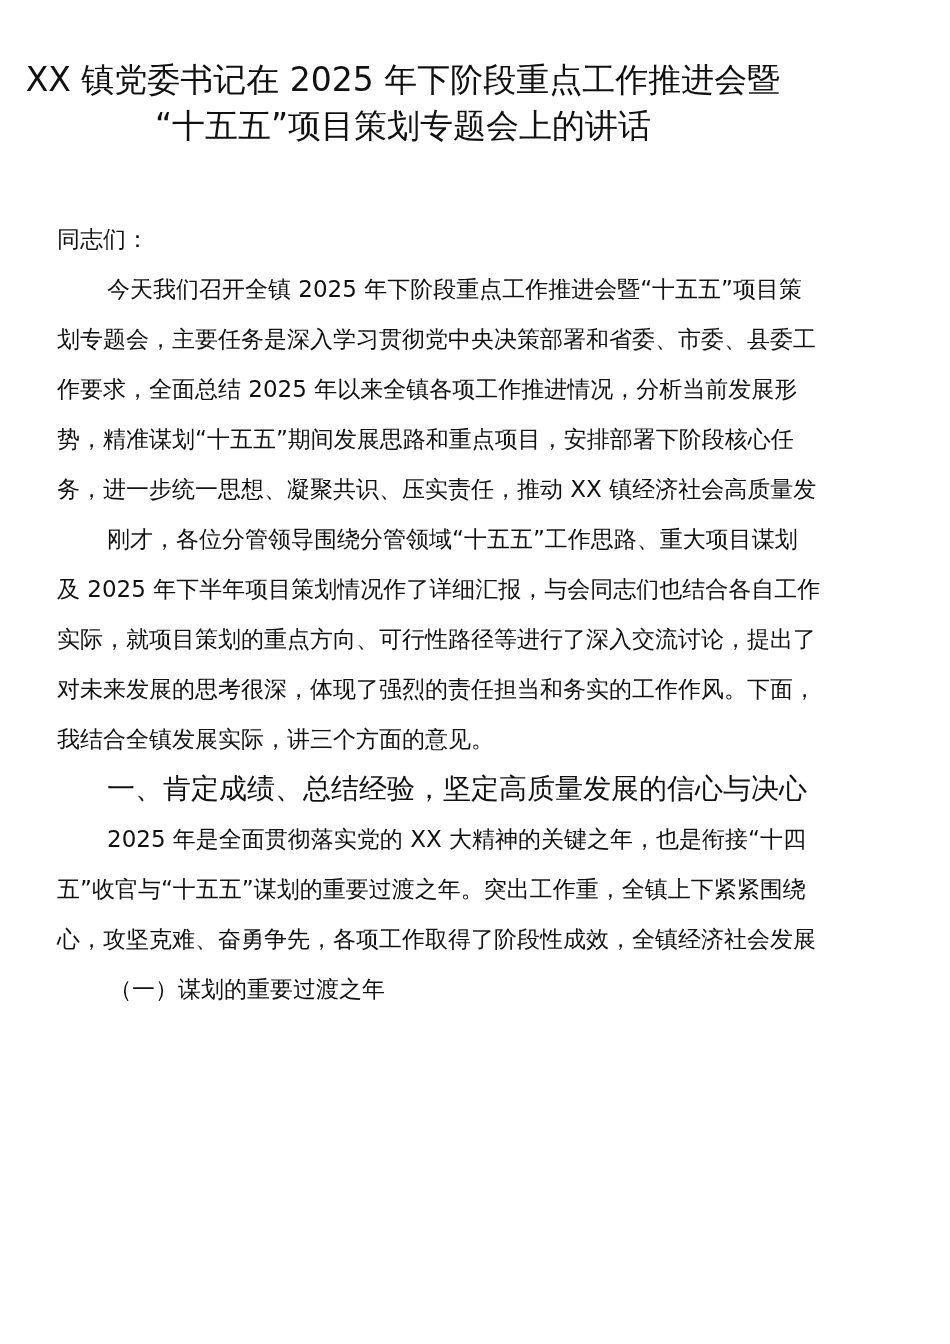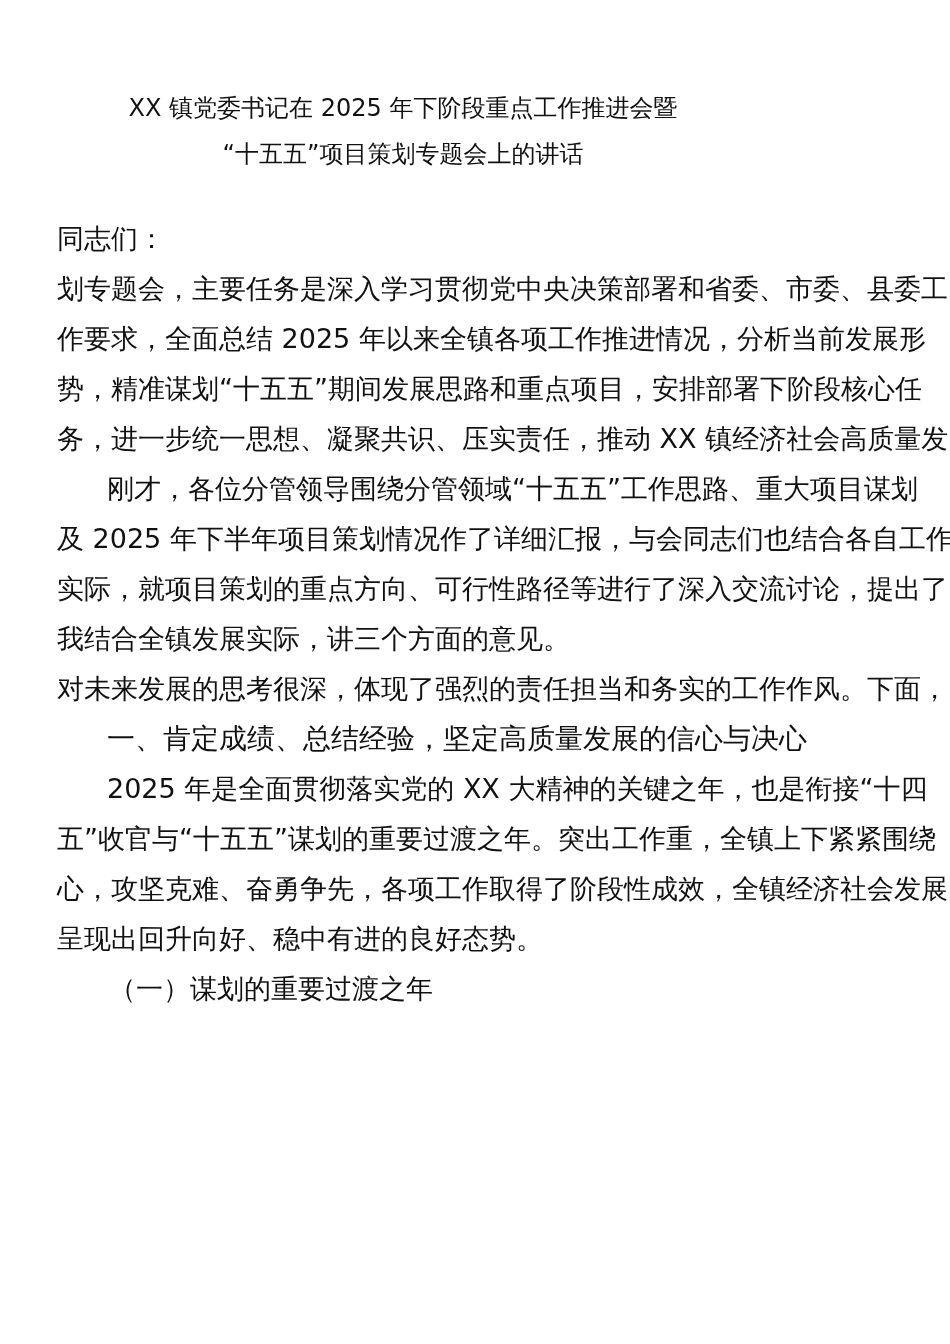--- a/index.html
+++ b/index.html
@@ -18,42 +18,42 @@
     .page {
       position: absolute;
       left: 0; top: 0;
       width: 950px;
       height: 1344px;
       background: #ffffff;
     }
     .title {
       position: absolute;
       left: 0;
-      top: 85px;
+      top: 57px;
       width: 806px;
       text-align: center;
-      font-size: 24px;
+      font-size: 33px;
       line-height: 46px;
       color: #111111;
       letter-spacing: 0px;
     }
     .title .tline {
       display: block;
       white-space: nowrap;
     }
     .body {
       position: absolute;
       left: 57px;
       top: 222px;
       width: 840px;
     }
     .line {
       display: block;
       white-space: nowrap;
-      font-size: 27px;
+      font-size: 23px;
       height: 50px;
       line-height: 34px;
       color: #111111;
     }
     .indent { padding-left: 50px; }
     .indent-h { padding-left: 50px; font-size: 28px; }
     .indent-sub { padding-left: 52px; }
   </style>
 </head>
 <body>
@@ -63,39 +63,39 @@
   <div class="title">
     <span class="tline">XX 镇党委书记在 2025 年下阶段重点工作推进会暨</span>
     <span class="tline">“十五五”项目策划专题会上的讲话</span>
   </div>
 
   <div class="body">
 
     <span class="line">同志们：</span>
 
     <div>
+      <span class="line indent">今天我们召开全镇 2025 年下阶段重点工作推进会暨“十五五”项目策</span>
       <span class="line">划专题会，主要任务是深入学习贯彻党中央决策部署和省委、市委、县委工</span>
       <span class="line">作要求，全面总结 2025 年以来全镇各项工作推进情况，分析当前发展形</span>
       <span class="line">势，精准谋划“十五五”期间发展思路和重点项目，安排部署下阶段核心任</span>
       <span class="line">务，进一步统一思想、凝聚共识、压实责任，推动 XX 镇经济社会高质量发</span>
     </div>
 
     <div>
       <span class="line indent">刚才，各位分管领导围绕分管领域“十五五”工作思路、重大项目谋划</span>
       <span class="line">及 2025 年下半年项目策划情况作了详细汇报，与会同志们也结合各自工作</span>
       <span class="line">实际，就项目策划的重点方向、可行性路径等进行了深入交流讨论，提出了</span>
+      <span class="line">对未来发展的思考很深，体现了强烈的责任担当和务实的工作作风。下面，</span>
       <span class="line">我结合全镇发展实际，讲三个方面的意见。</span>
-      <span class="line">对未来发展的思考很深，体现了强烈的责任担当和务实的工作作风。下面，</span>
     </div>
 
     <span class="line indent-h">一、肯定成绩、总结经验，坚定高质量发展的信心与决心</span>
 
     <div>
       <span class="line indent">2025 年是全面贯彻落实党的 XX 大精神的关键之年，也是衔接“十四</span>
       <span class="line">五”收官与“十五五”谋划的重要过渡之年。突出工作重，全镇上下紧紧围绕</span>
       <span class="line">心，攻坚克难、奋勇争先，各项工作取得了阶段性成效，全镇经济社会发展</span>
-      <span class="line">呈现出回升向好、稳中有进的良好态势。</span>
     </div>
 
     <span class="line indent-sub">（一）谋划的重要过渡之年</span>
 
   </div>
 </div>
 
 </body></html>

